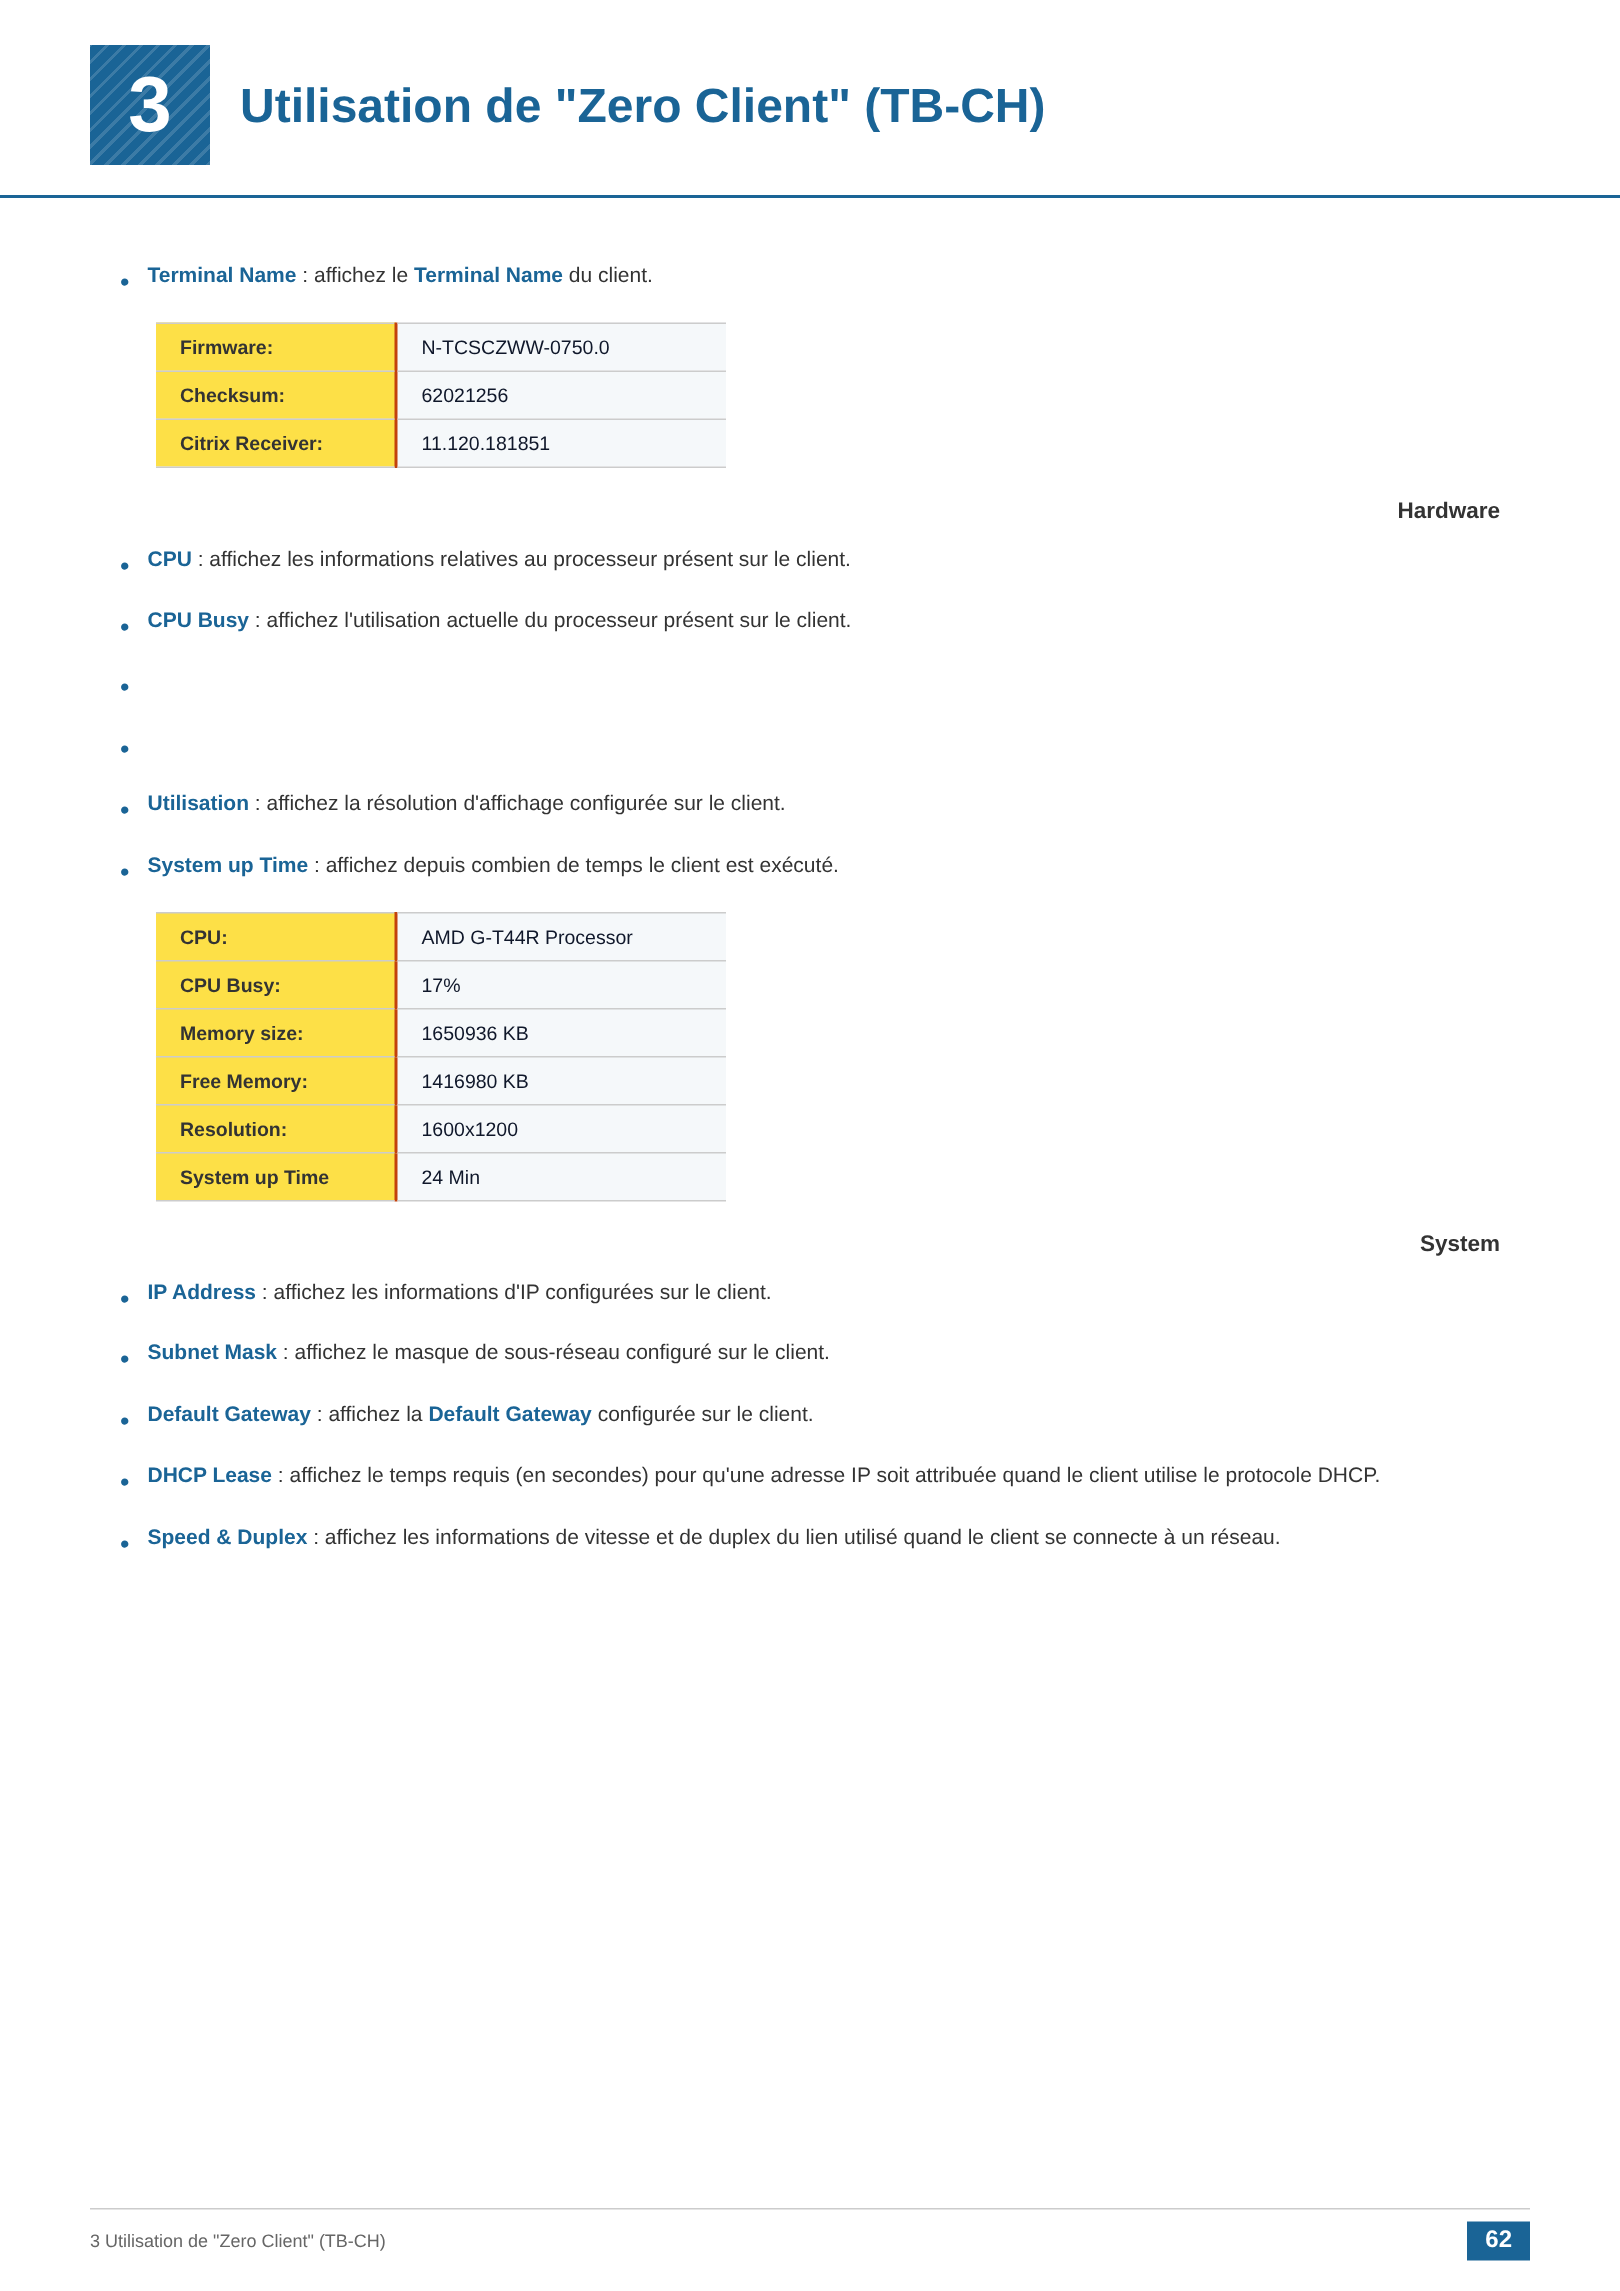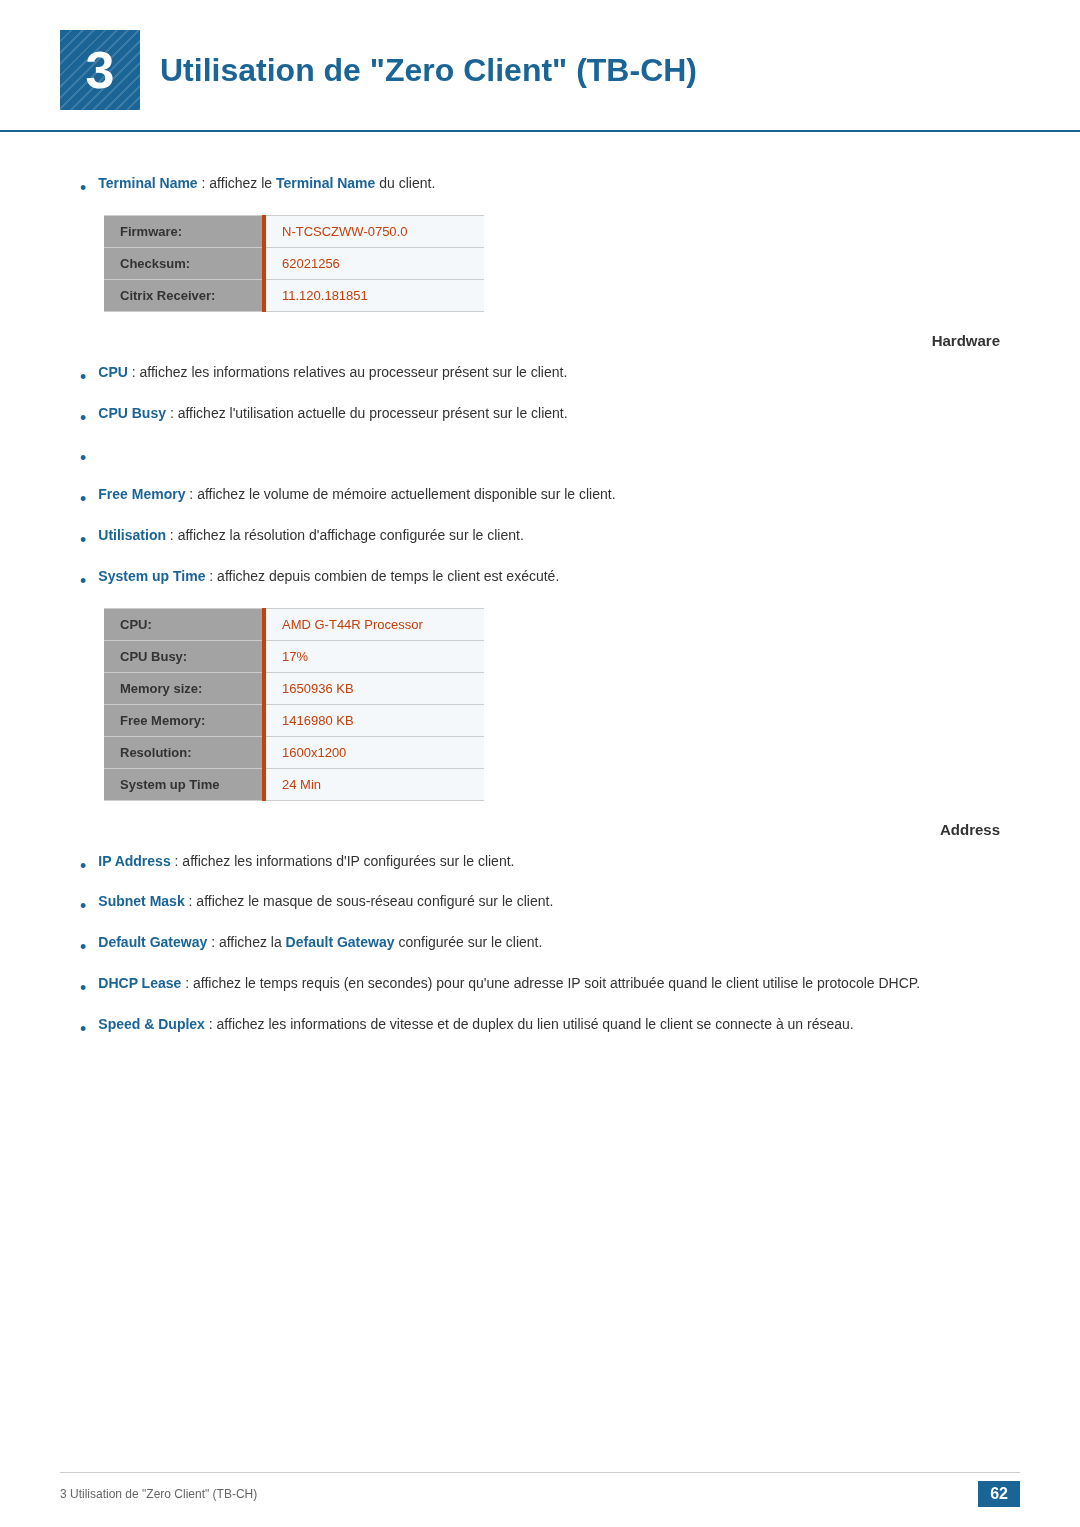--- a/index.html
+++ b/index.html
@@ -106,29 +106,29 @@
     }
 
     .info-table td {
       padding: 8px 16px;
       font-size: 13px;
     }
 
     .info-table td:first-child {
       font-weight: bold;
       color: #333;
-      background: #a3a3a3;
+      background: #fde047;
       width: 160px;
-      border-right: 4px solid #c2410c;
+      border-right: 2px solid #c2410c;
       margin-top: 16px;
     }
 
     .info-table td:last-child {
       background: #f5f8fa;
-      color: #c2410c;
+      color: #0f172a;
     }
 
     
     .section-heading {
       font-weight: bold;
       font-size: 15px;
       color: #333;
       margin: 20px 0 12px 0;
       text-align: right;
     }
@@ -214,23 +214,20 @@
       <span class="bold-term">CPU Busy</span> : affichez l'utilisation actuelle du processeur présent sur le client.
     </span>
   </div>
 
   <div class="bullet-item">
     <span class="bullet-dot">•</span>
   </div>
 
   <div class="bullet-item">
     <span class="bullet-dot">•</span>
-    <span class="bullet-text">
-      <span class="bold-term">Free Memory</span> : affichez le volume de mémoire actuellement disponible sur le client.
-    </span>
   </div>
 
   <div class="bullet-item">
     <span class="bullet-dot">•</span>
     <span class="bullet-text">
       <span class="bold-term">Utilisation</span> : affichez la résolution d'affichage configurée sur le client.
     </span>
   </div>
 
   <div class="bullet-item">
@@ -262,21 +259,21 @@
       <td>Resolution:</td>
       <td>1600x1200</td>
     </tr>
     <tr>
       <td>System up Time</td>
       <td>24 Min</td>
     </tr>
   </tbody>
     </table>
 
-  <div class="section-heading">Address</div>
+  <div class="section-heading">System</div>
 
   <div class="bullet-item">
     <span class="bullet-dot">•</span>
     <span class="bullet-text">
       <span class="bold-term">IP Address</span> : affichez les informations d'IP configurées sur le client.
     </span>
   </div>
 
   <div class="bullet-item">
     <span class="bullet-dot">•</span>

